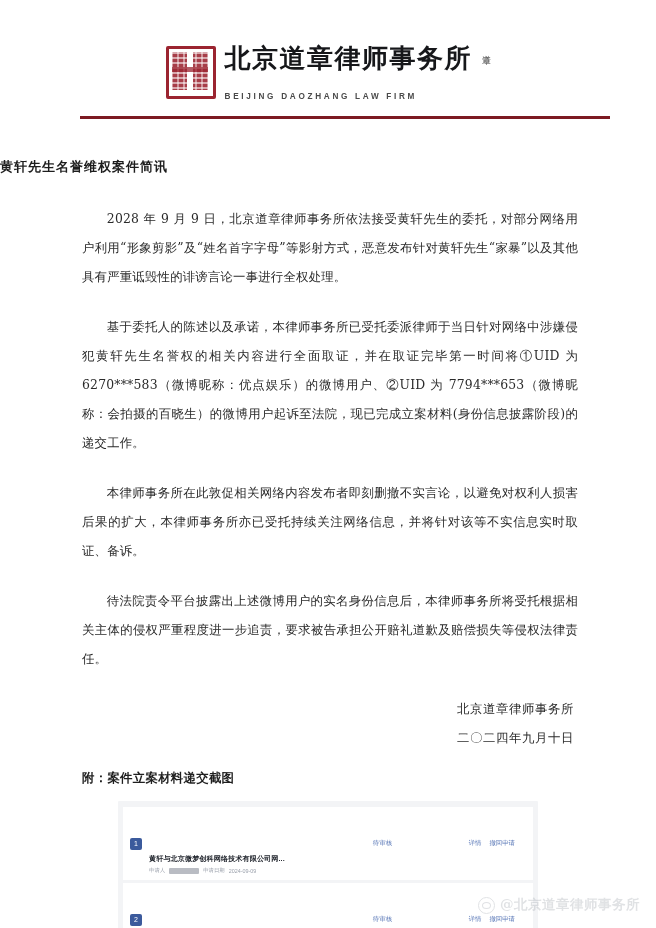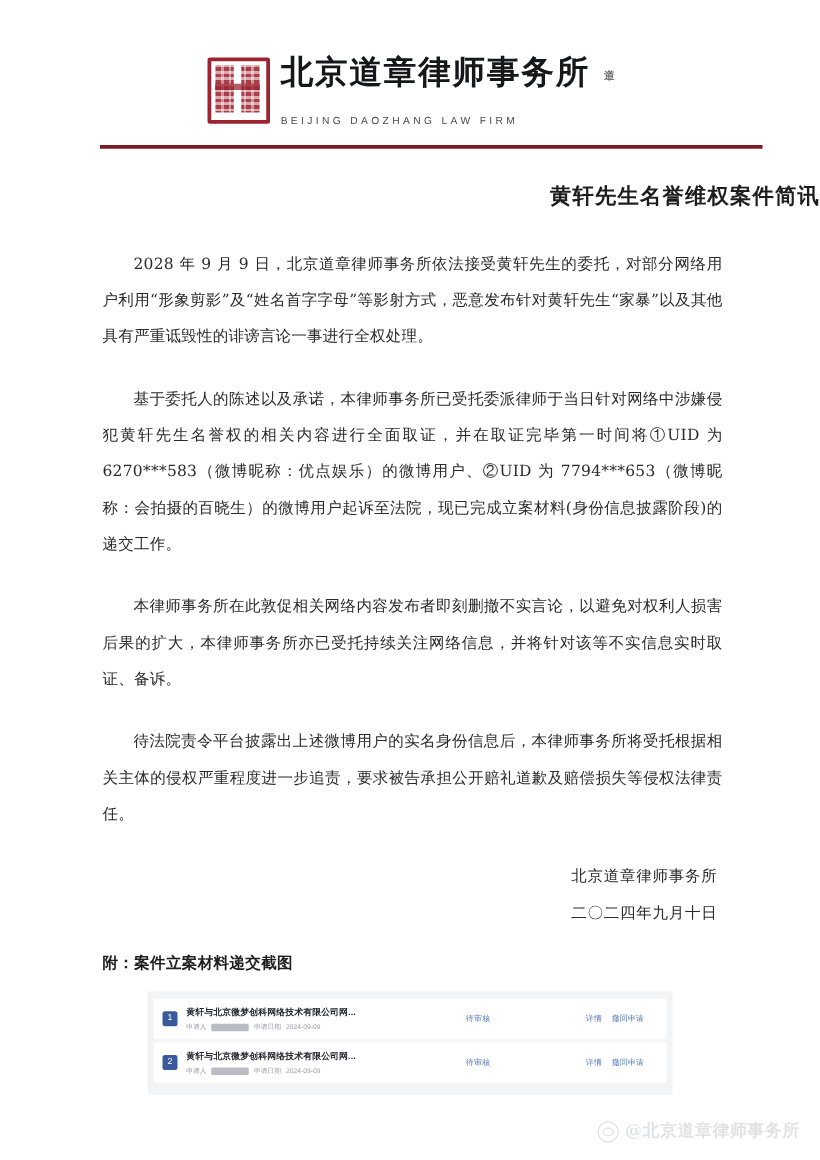--- a/index.html
+++ b/index.html
@@ -73,21 +73,21 @@
     font-weight: 700;
     letter-spacing: 1.5px;
     color: #16171a;
     line-height: 1.08;
     white-space: nowrap;
   }
   .firm-en {
     font-size: 8.2px;
     letter-spacing: 2.7px;
     color: #4a4a4a;
-    font-weight: 400;
+    font-weight: 700;
     margin-top: 20px;
     white-space: nowrap;
   }
   .firm-mark {
     font-family: "DejaVu Serif", serif;
     font-size: 9px;
     color: #3a3a3a;
     align-self: flex-start;
     margin-top: 4px;
     line-height: 1.05;
@@ -97,27 +97,27 @@
   }
 
   .rule {
     height: 3px;
     background: #7c1a22;
     margin: 15px 46px 0 80px;
   }
 
   
   .doc-title {
-    text-align: right;
-    font-family: "DejaVu Serif", "Liberation Serif", serif;
-    font-size: 17px;
+    text-align: left;
+    font-family: "DejaVu Serif", "Liberation Serif", serif;
+    font-size: 13px;
     font-weight: 700;
     color: #1d1d1d;
     letter-spacing: 1px;
-    margin-top: 26px;
+    margin-top: 39px;
   }
 
   
   .body-area {
     padding: 0 78px 0 82px;
     margin-top: 28px;
   }
   .para {
     font-family: "DejaVu Serif", "Liberation Serif", serif;
     font-size: 12.4px;
@@ -183,20 +183,21 @@
     min-width: 0;
   }
   .row-title {
     font-size: 7.1px;
     color: #22262e;
     font-weight: 700;
     white-space: nowrap;
     overflow: hidden;
     text-overflow: clip;
     letter-spacing: .1px;
+    margin-top: 41px;
   }
   .row-meta {
     display: flex;
     align-items: center;
     gap: 4px;
     margin-top: 3px;
     font-size: 5.4px;
     color: #9aa0ab;
     white-space: nowrap;
   }

